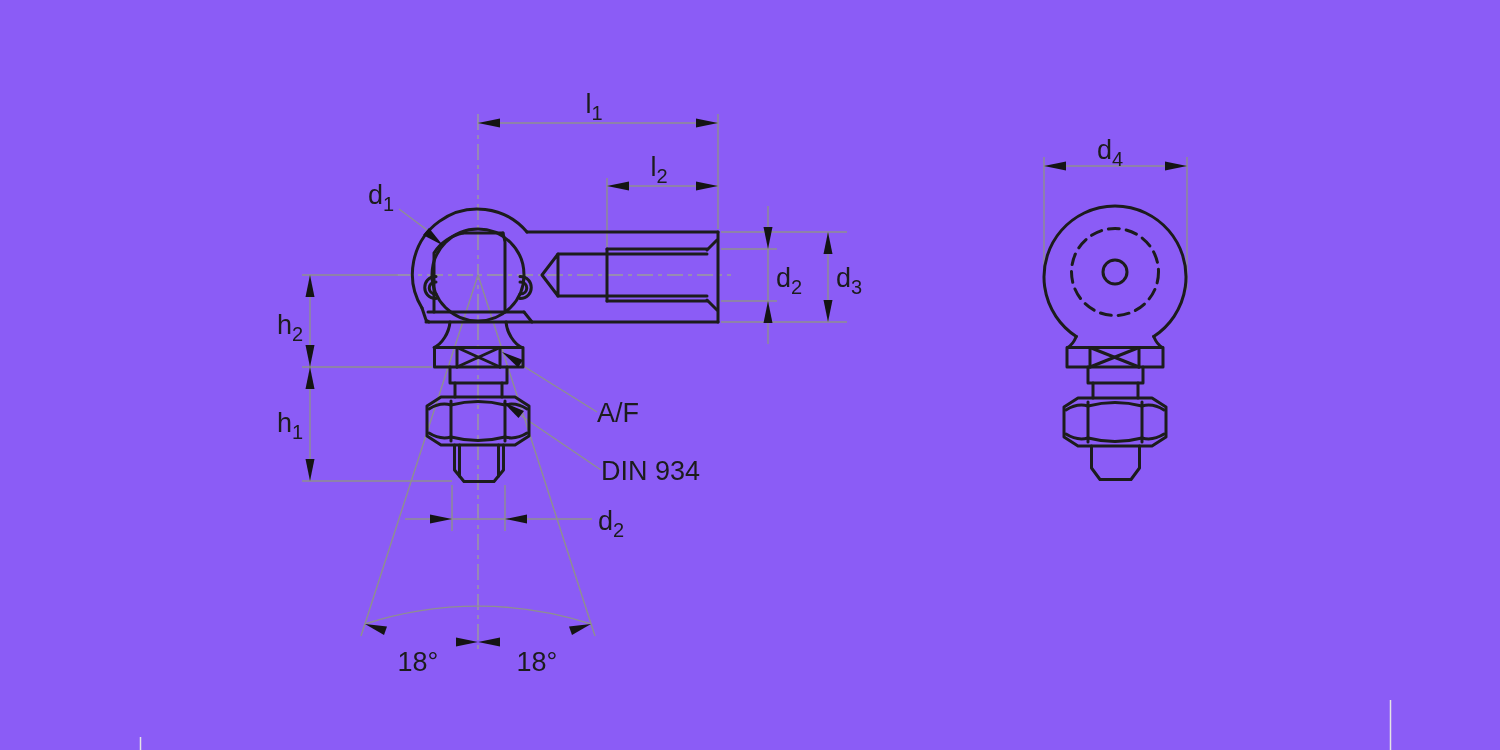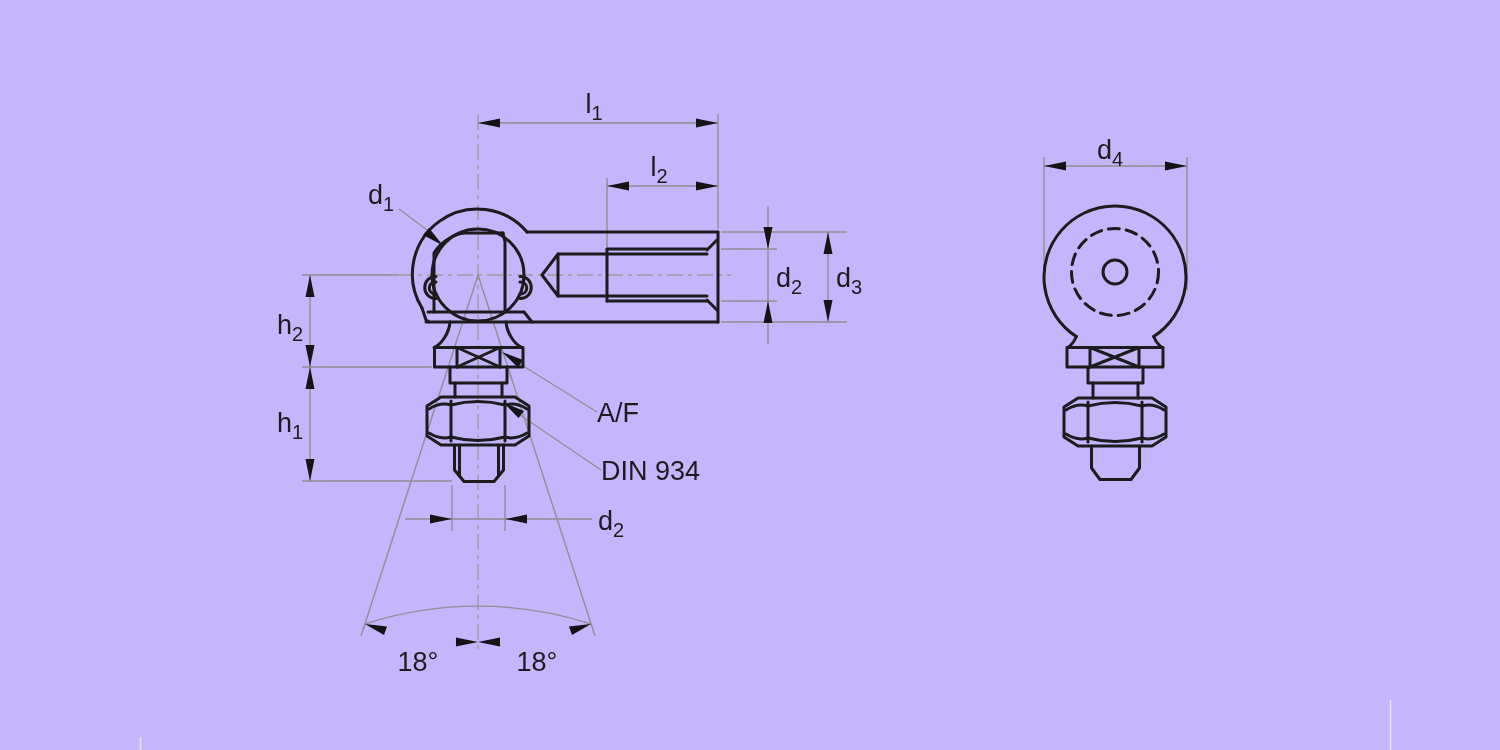--- a/index.html
+++ b/index.html
@@ -1,16 +1,16 @@
 <!DOCTYPE html>
 <html><head>
 <meta charset="utf-8">
 <style>
   html,body{margin:0;padding:0;background:#ffffff;}
-  .stage{position:relative;width:1500px;height:750px;background:#c4b5fd;overflow:hidden;
+  .stage{position:relative;width:1500px;height:750px;background:#8b5cf6;overflow:hidden;
          font-family:"Liberation Sans", sans-serif;}
   svg{display:block;}
   text{font-family:"Liberation Sans", sans-serif;}
 </style>
 </head>
 <body>
 
 <div class="stage">
 <svg width="1500" height="750" viewBox="0 0 1500 750">
 

